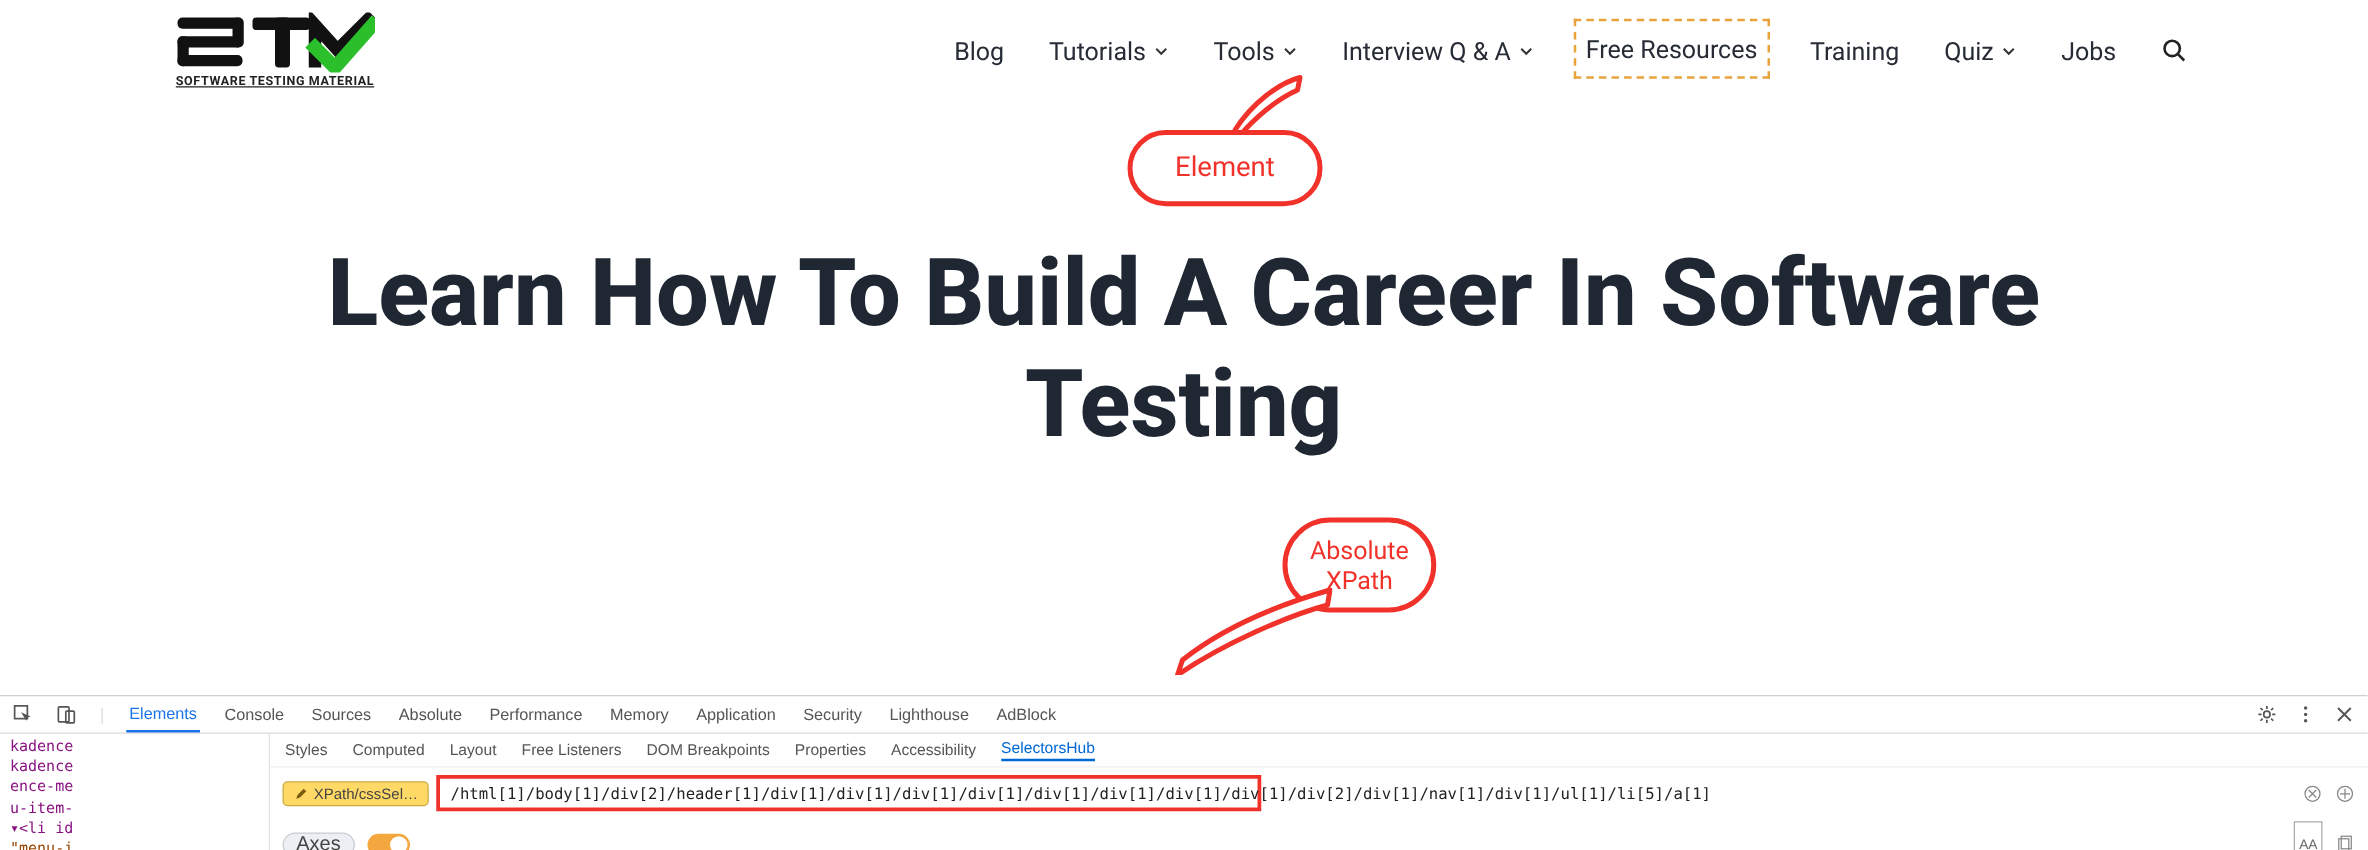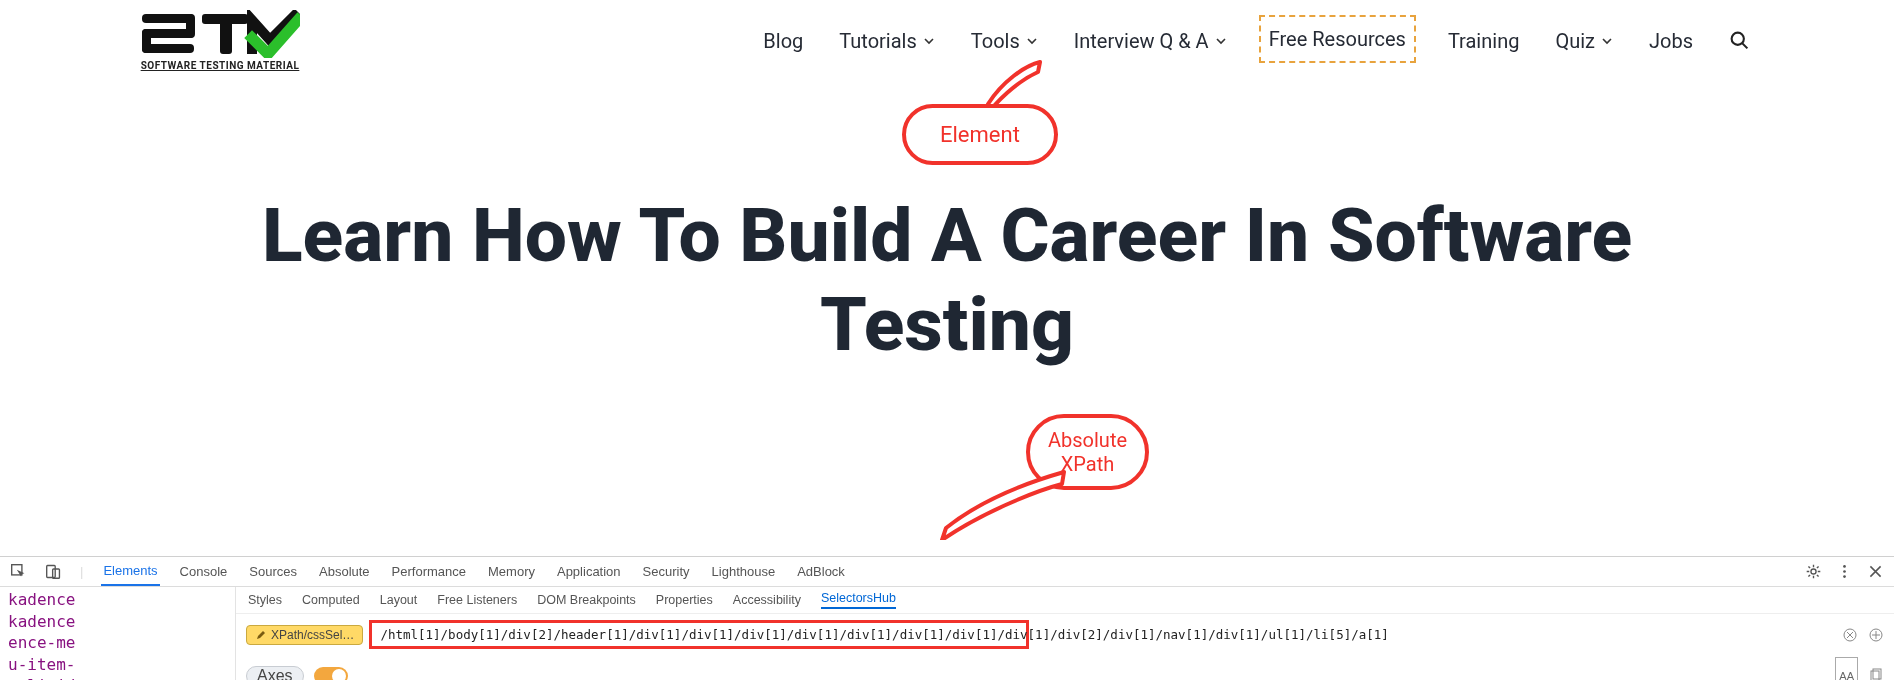--- a/index.html
+++ b/index.html
@@ -31,21 +31,21 @@
     
     
     .devtools { position: absolute; left: 0; right: 0; bottom: 0; height: 124px; background: #fff; border-top: 1px solid #d0d0d0; font-family: "Segoe UI", Arial, sans-serif; font-size: 13px; color: #444; }
     .dt-row1 { display: flex; align-items: center; height: 30px; border-bottom: 1px solid #dcdcdc; padding: 0 10px; gap: 18px; }
     .dt-ic { width: 17px; height: 17px; color: #555; }
     .dt-tab { color: #555; cursor: pointer; padding: 6px 2px; }
     .dt-tab.active { color: #1a73e8; border-bottom: 2px solid #1a73e8; }
     .dt-row1-right { margin-left: auto; display: flex; align-items: center; gap: 14px; }
     
     .dt-body { display: flex; height: 94px; }
-    .dt-tree { width: 236px; border-right: 1px solid #e3e3e3; font-family: Menlo, Consolas, monospace; font-size: 16px; color: #881280; padding: 2px 8px; line-height: 1.35; overflow: hidden; }
+    .dt-tree { width: 216px; border-right: 1px solid #e3e3e3; font-family: Menlo, Consolas, monospace; font-size: 12px; color: #881280; padding: 2px 8px; line-height: 1.35; overflow: hidden; }
     .dt-tree .val { color: #994500; }
     
     .dt-right { flex: 1; display: flex; flex-direction: column; }
     .dt-row2 { display: flex; align-items: center; gap: 20px; padding: 4px 12px; border-bottom: 1px solid #eee; }
     .dt-subtab { color: #555; cursor: pointer; font-size: 12.5px; }
     .dt-subtab.active { color: #0067d6; border-bottom: 2px solid #0067d6; padding-bottom: 2px; }
     
     .dt-xpath-row { display: flex; align-items: center; gap: 6px; padding: 6px 10px; }
     .xpath-badge { background: #ffd966; border: 1px solid #caa93f; border-radius: 4px; font-size: 12px; padding: 2px 8px; display: inline-flex; align-items: center; gap: 4px; }
     .xpath-box { flex: 1; border: 3px solid #f1322b; padding: 4px 8px; font-family: Menlo, Consolas, monospace; font-size: 12.5px; color: #222; background: #fff; max-width: 660px; }

